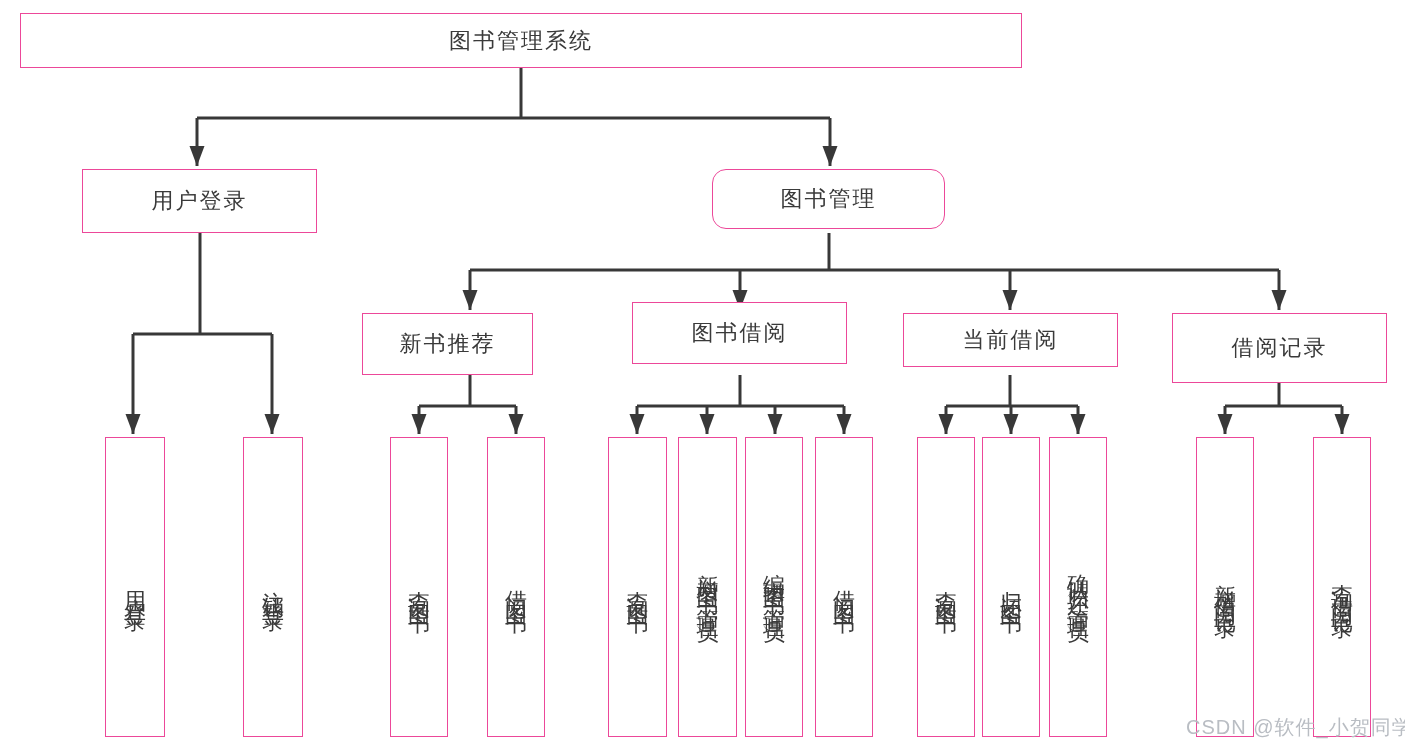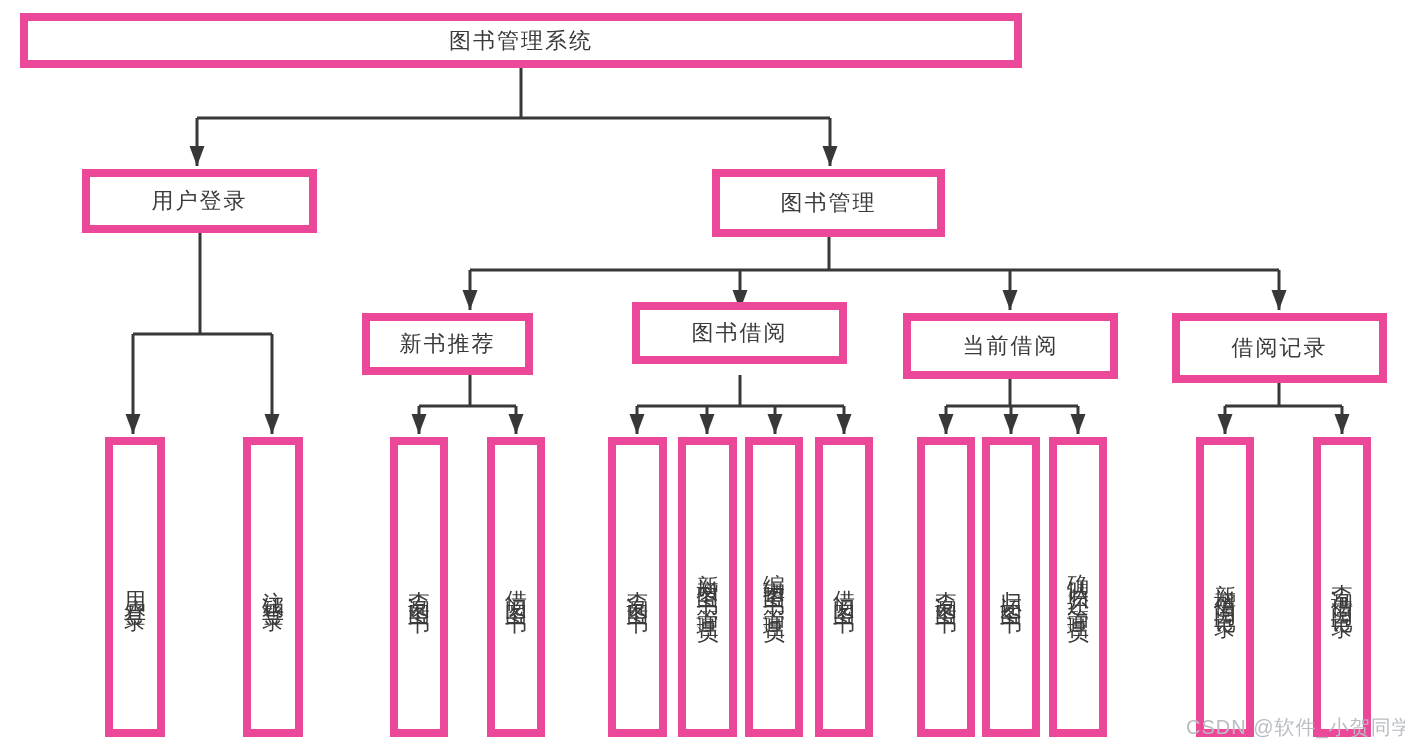--- a/index.html
+++ b/index.html
@@ -22,21 +22,21 @@
   }
   .connectors path.line {
     stroke: #383838;
     stroke-width: 3;
     fill: none;
   }
   .node {
     position: absolute;
     box-sizing: border-box;
     background: #ffffff;
-    border: 8px solid #ec4899;
+    border: 1px solid #ec4899;
     color: #3a3a3a;
     display: flex;
     align-items: center;
     justify-content: center;
     font-family: Liberation Serif, serif;
   }
   .hnode {
     font-size: 22px;
     letter-spacing: 2px;
     white-space: nowrap;
@@ -123,25 +123,25 @@
       <path class="line" d="M1279,375 L1279,406"></path>
       <path class="line" d="M1225,406 L1342,406"></path>
       <path class="line" d="M1225,406 L1225,434" marker-end="url(#arw)"></path>
       <path class="line" d="M1342,406 L1342,434" marker-end="url(#arw)"></path>
     </g>
   </svg>
 
   <div class="node hnode" style="left:20px; top:13px; width:1002px; height:55px;">图书管理系统</div>
 
   <div class="node hnode" style="left:82px; top:169px; width:235px; height:64px;">用户登录</div>
-  <div class="node hnode" style="left:712px; top:169px; width:233px; height:68px;">图书管理</div>
+  <div class="node hnode" style="left:712px; top:169px; width:233px; height:60px;border-radius:14px;">图书管理</div>
 
   <div class="node hnode" style="left:362px; top:313px; width:171px; height:62px;">新书推荐</div>
   <div class="node hnode" style="left:632px; top:302px; width:215px; height:62px;">图书借阅</div>
-  <div class="node hnode" style="left:903px; top:313px; width:215px; height:66px;">当前借阅</div>
+  <div class="node hnode" style="left:903px; top:313px; width:215px; height:54px;">当前借阅</div>
   <div class="node hnode" style="left:1172px; top:313px; width:215px; height:70px;">借阅记录</div>
 
   <div class="node vnode" style="left:105px; top:437px; width:60px; height:300px;">
     <span class="vtext">用户登录</span>
   </div>
   <div class="node vnode" style="left:243px; top:437px; width:60px; height:300px;">
     <span class="vtext">注销登录</span>
   </div>
 
   <div class="node vnode" style="left:390px; top:437px; width:58px; height:300px;">

